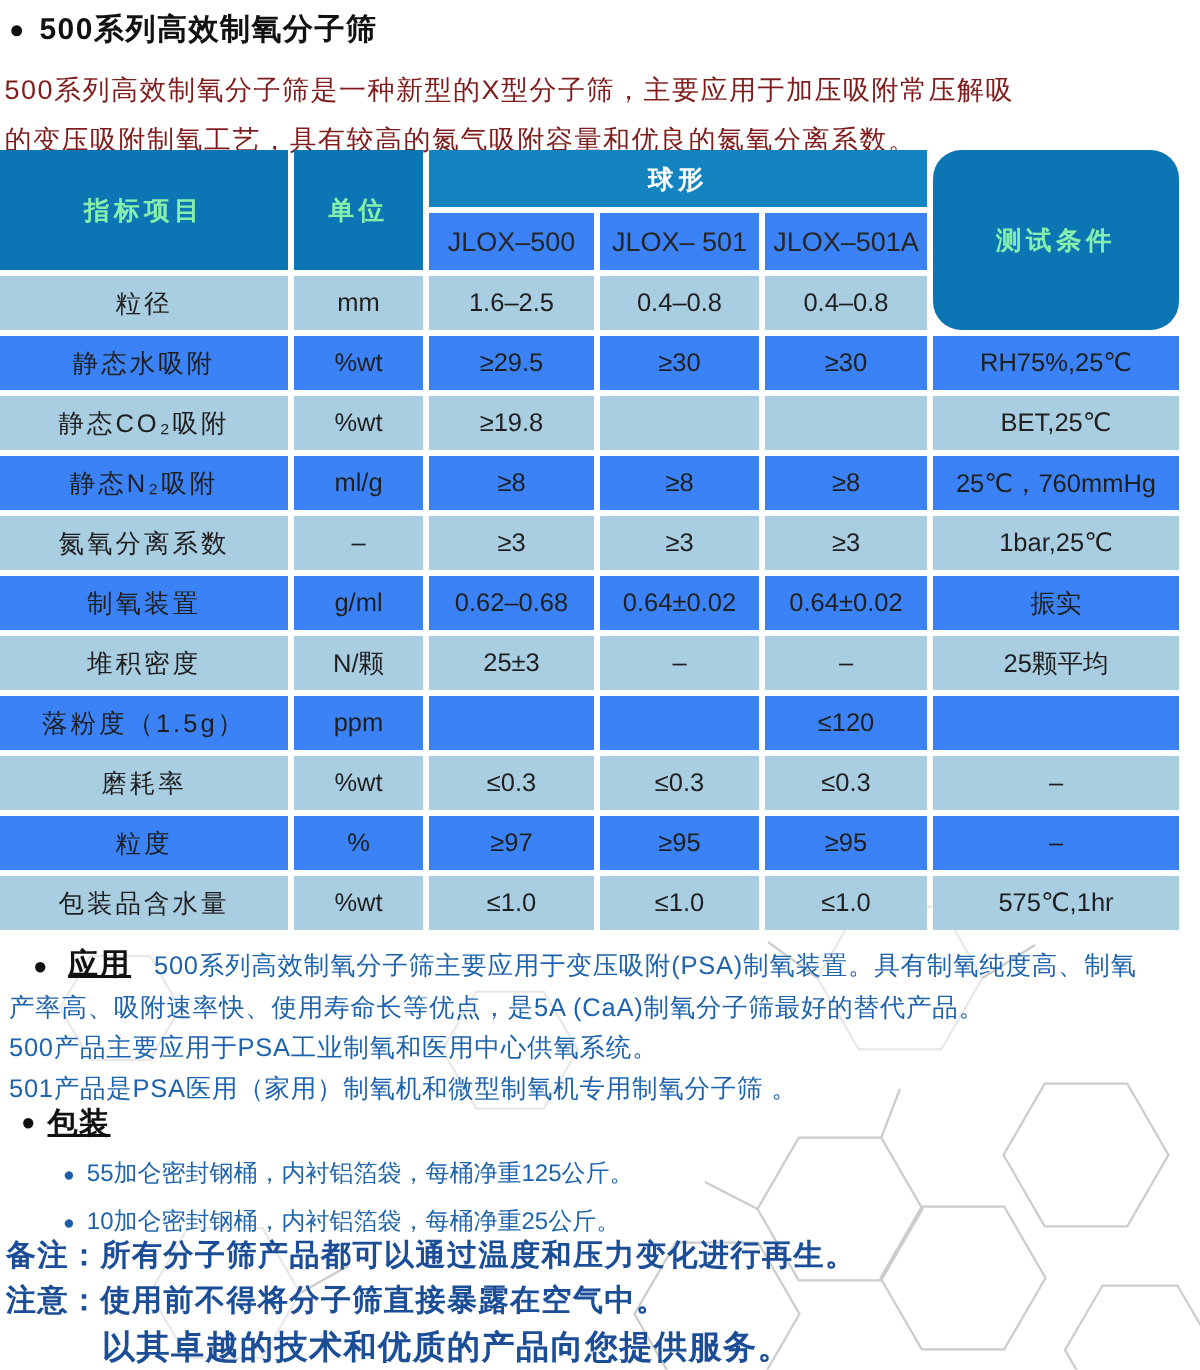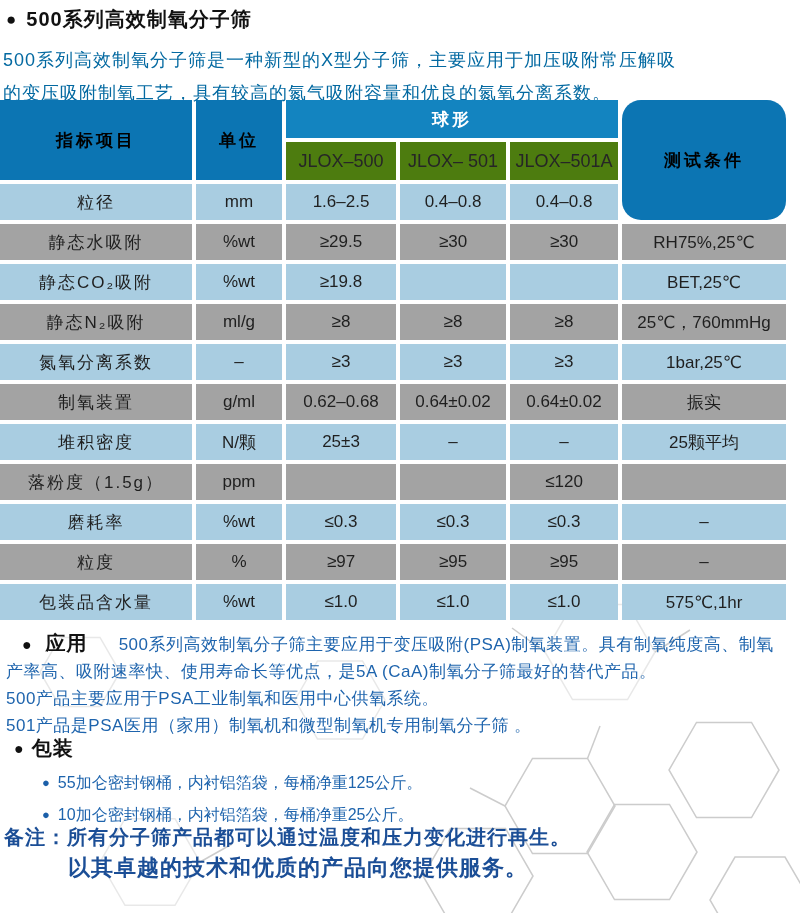--- a/index.html
+++ b/index.html
@@ -14,50 +14,50 @@
   #watermark { z-index:0; }
   #content { z-index:1; }
 
   
   .doc-title { position:absolute; top:6px; left:6px; display:flex; align-items:center; }
   .title-bullet { font-size:17px; color:#111; margin-right:10px; line-height:1; }
   .title-text { font-size:20px; font-weight:bold; color:#111; letter-spacing:1px; }
 
   
   .intro { position:absolute; top:44px; left:3px; width:770px; }
-  .intro p { font-size:18px; color:#0369a1; line-height:33px; letter-spacing:1px; }
+  .intro p { font-size:18px; color:#7f1d1d; line-height:33px; letter-spacing:1px; }
 
   
   .spec-table {
     position:absolute; top:100px; left:0;
     width:786px;
     display:grid;
     grid-template-columns:192px 86px 110px 106px 108px 164px;
     grid-template-rows:38px 38px repeat(11, 36px);
     gap:4px;
     grid-auto-flow:row;
   }
   .cell { display:flex; align-items:center; justify-content:center; font-size:17px; color:#1f1f1f; }
-  .th  { background:#0c75b3; color:#000000; font-weight:bold; letter-spacing:3px; }
+  .th  { background:#0c75b3; color:#86efac; font-weight:bold; letter-spacing:3px; }
   .th2 { background:#1384c0; color:#ffffff; font-weight:bold; letter-spacing:3px; }
-  .thm { background:#4d7c0f; color:#262626; font-size:18px; }
+  .thm { background:#3b82f6; color:#262626; font-size:18px; }
   .rm  { background:#a9cde1; }
-  .rl  { background:#a3a3a3; }
+  .rl  { background:#3b82f6; }
   .item-cell { letter-spacing:2px; }
   .c-item   { grid-column:1; grid-row:1 / span 2; }
   .c-unit   { grid-column:2; grid-row:1 / span 2;text-align:right; }
   .c-sphere { grid-column:3 / span 3; grid-row:1; }
   .c-test   { grid-column:6; grid-row:1 / span 3;border-radius:19px; }
 
   
   .app { position:absolute; top:630px; left:6px; width:780px; }
   .app p { font-size:17px; color:#1e64ad; line-height:27px; letter-spacing:0.5px; }
   .app .first { padding-left:16px; }
   .sec-bullet { font-size:16px; color:#111; margin-right:8px; }
-  .sec-heading { font-size:20px; font-weight:bold; color:#111; margin-right:26px; letter-spacing:1px; }
+  .sec-heading { font-size:20px; font-weight:bold; color:#111; margin-right:10px; letter-spacing:1px;text-decoration:underline; }
 
   
   .pack { position:absolute; top:735px; left:14px; width:760px; }
   .pack-head { display:flex; align-items:center; }
   .pack-items { margin-top:8px; padding-left:28px; }
   .pack-items .pitem { display:flex; align-items:center; margin-top:9px; font-size:16px; color:#1e64ad; line-height:23px; }
   .list-bullet { color:#1b5fa9; font-size:13px; margin-right:8px; }
 
   
   .notes { position:absolute; top:822px; left:4px; width:790px; }
@@ -211,16 +211,19 @@
         <span class="list-bullet">●</span>
         <span>10加仑密封钢桶，内衬铝箔袋，每桶净重25公斤。</span>
       </div>
     </div>
   </div>
 
   <div class="notes">
     <p>
       <span>备注：</span><span>所有分子筛产品都可以通过温度和压力变化进行再生。</span>
     </p>
+    <p>
+      <span>注意：</span><span>使用前不得将分子筛直接暴露在空气中。</span>
+    </p>
     <p class="closing">以其卓越的技术和优质的产品向您提供服务。</p>
   </div>
 
 </div>
 
 </body></html>

